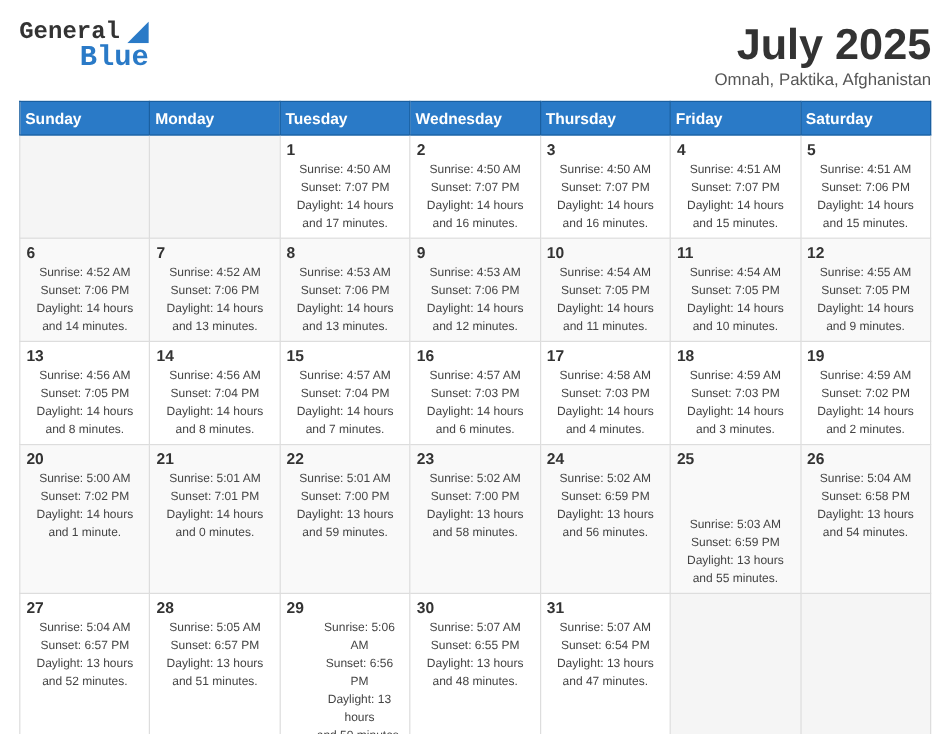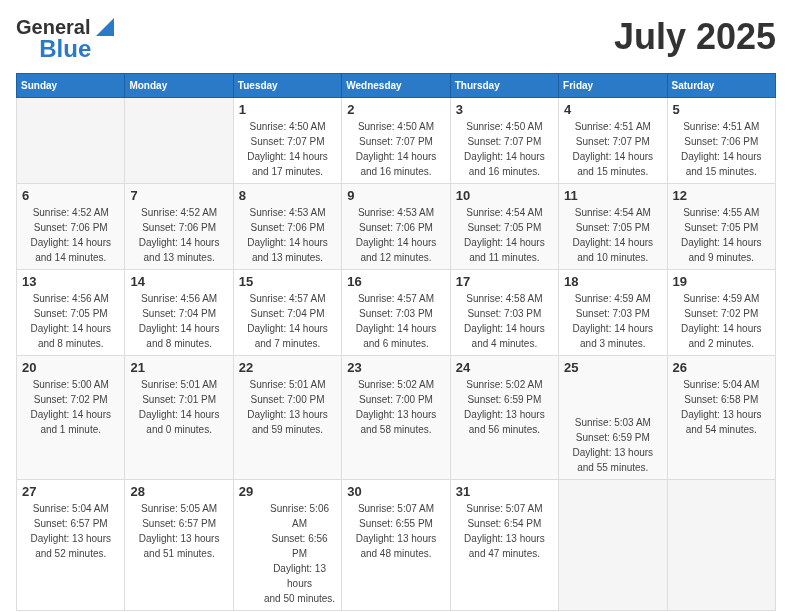--- a/index.html
+++ b/index.html
@@ -34,21 +34,21 @@
       color: #555;
     }
     .calendar {
       width: 100%;
       border-collapse: collapse;
       border: 1px solid #ccc;
     }
     .calendar th {
       background-color: #2a7ac7;
       color: #fff;
-      font-size: 10px;
+      font-size: 13px;
       font-weight: bold;
       padding: 6px 4px;
       text-align: left;
       border: 1px solid #1a5fa0;
     }
     .calendar td {
       vertical-align: top;
       padding: 4px 5px;
       border: 1px solid #ddd;
       width: 107px;
@@ -77,32 +77,33 @@
     }
     .calendar tr td.empty-cell {
       background: #f5f5f5;
     }
   </style>
 </head>
 <body>
 
 <div class="header">
   <div class="logo">
-    <div style="display:flex;flex-direction:column;align-items:center;">
+    <div style="display:flex;flex-direction:column;align-items:flex-end;font-family:Liberation Mono, monospace;">
       <div style="display:flex;align-items:center;">
         <span style="font-size:20px;font-weight:bold;color:#333;">General</span>
         <svg width="22" height="18" viewBox="0 0 22 18" style="margin-left:2px;margin-top:-2px;">
           <polygon points="4,18 22,0 22,18" fill="#2a7ac7"></polygon>
         </svg>
       </div>
       <span style="font-size:24px;font-weight:bold;color:#2a7ac7;margin-top:-4px;">Blue</span>
     </div>
   </div>
   <div class="title-block">
     <div class="main-title">July 2025</div>
+    <div class="subtitle">Omnah, Paktika, Afghanistan</div>
   </div>
 </div>
 
 <table class="calendar">
   <thead>
     <tr>
     <th>Sunday</th>
         <th>Monday</th>
         <th>Tuesday</th>
         <th>Wednesday</th>

